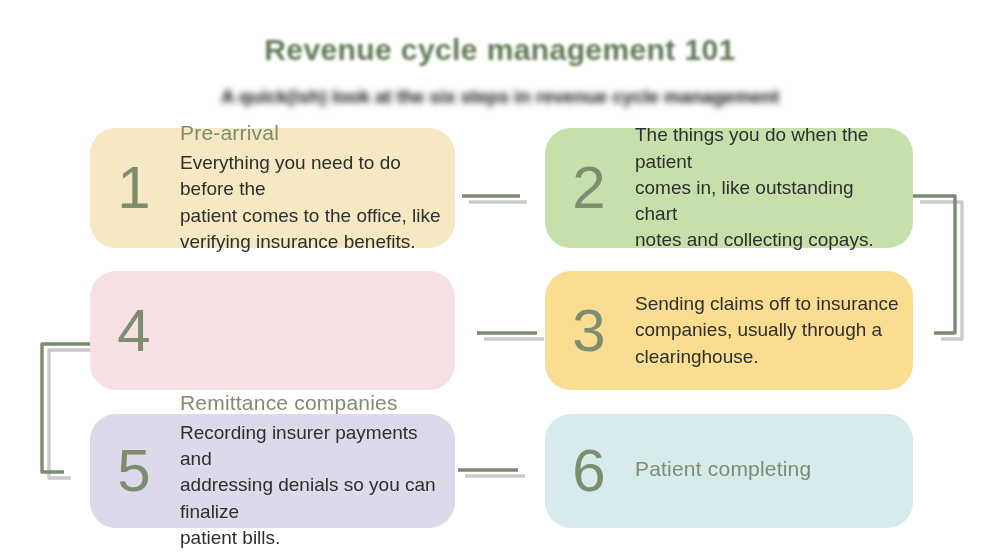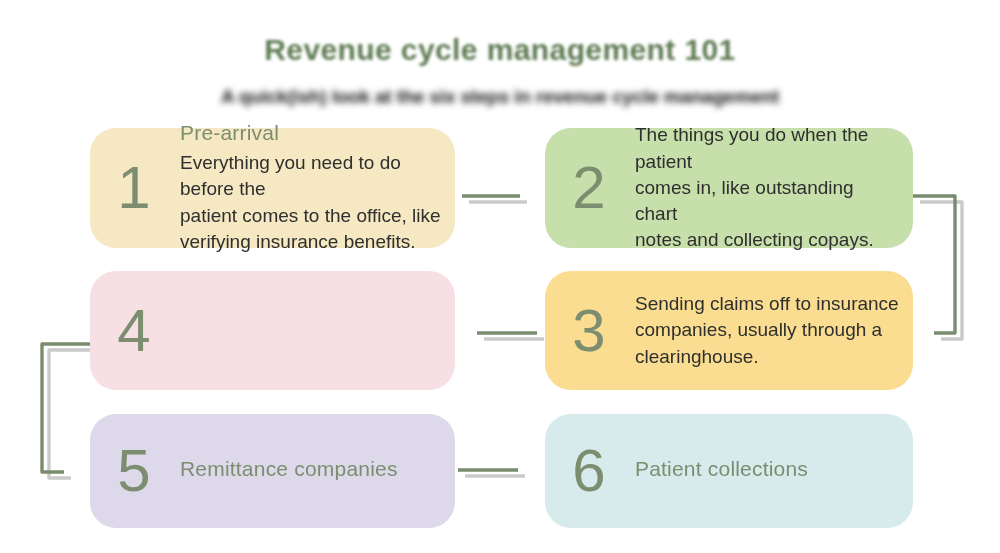--- a/index.html
+++ b/index.html
@@ -110,23 +110,26 @@
       <p class="bd">Sending claims off to insurance
 companies, usually through a
 clearinghouse.</p>
     </div>
   </div>
 
   <div class="card c5" style="background: rgb(221, 217, 235);">
     <div class="num">5</div>
     <div class="txt">
       <div class="hd">Remittance companies</div>
+      <p class="bd">Recording insurer payments and
+addressing denials so you can finalize
+patient bills.</p>
     </div>
   </div>
 
   <div class="card c6" style="background: rgb(215, 235, 237);">
     <div class="num">6</div>
     <div class="txt">
-      <div class="hd">Patient collections</div>
+      <div class="hd">Patient completing</div>
     </div>
   </div>
 
 </div>
 
 </body></html>

